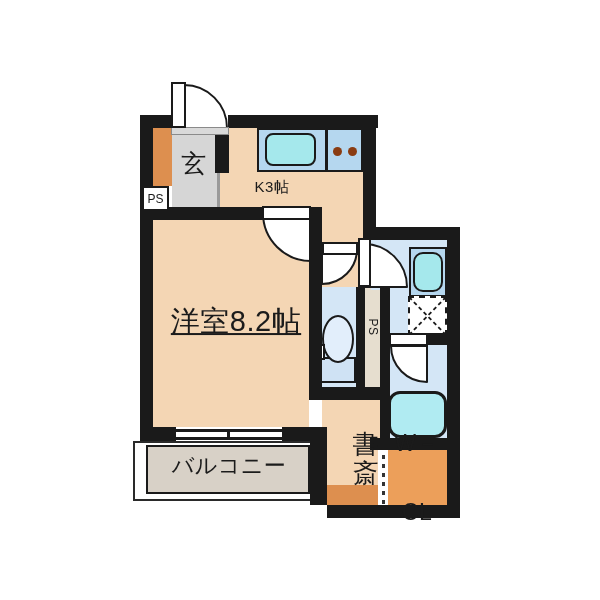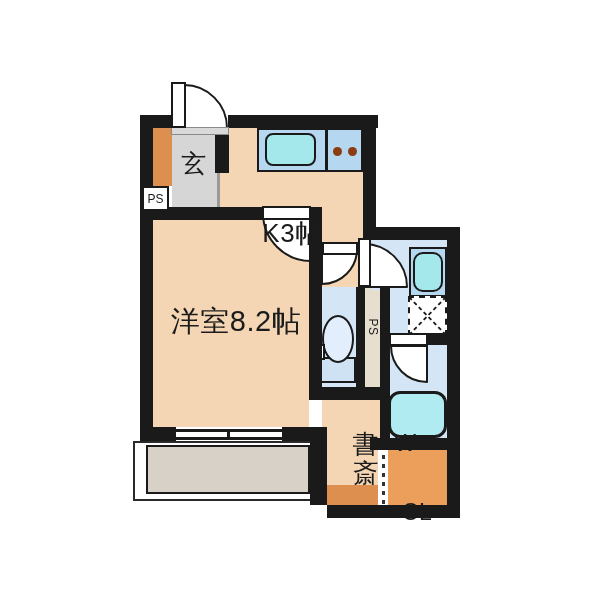--- a/index.html
+++ b/index.html
@@ -108,22 +108,23 @@
   </div>
 
   <div class="abs" style="left:176px;top:429px;width:106px;height:11px;background:#fff;border-top:3px solid var(--wall,#1a1a1a);border-bottom:3px solid var(--wall,#1a1a1a);"></div>
   <div class="abs wall" style="left:227px;top:429px;width:3px;height:11px;"></div>
 
   <div class="abs" style="left:142px;top:186px;width:27px;height:25px;background:#fff;border:2.5px solid var(--wall,#1a1a1a);display:flex;align-items:center;justify-content:center;">
     <span style="font-size:12px;font-weight:500;">PS</span>
   </div>
 
   <div class="label" style="left:194px;top:164px;font-size:25px;">玄</div>
-  <div class="label" style="left:292px;top:187px;font-size:26px;margin-top:46px;">K3帖</div>
-  <div class="label" style="left:236px;top:322px;font-size:29px;">洋室8.2帖</div>
+  <div class="label" style="left:272px;top:187px;font-size:15px;">K3帖</div>
+  <div class="label" style="left:236px;top:322px;font-size:29px;text-decoration:underline;">洋室8.2帖</div>
+  <div class="label" style="left:229px;top:466px;font-size:22px;">バルコニー</div>
   <div class="label vtext" style="left:364px;top:459px;font-size:26px;width:23px;white-space:normal;">書斎</div>
   <div class="label" style="left:417px;top:478px;font-size:23px;text-align:center;line-height:1.05;">
     <span style="display:block;">W－</span>
     <span style="display:block;margin-top:45px;">CL</span>
   </div>
   <div class="label" style="left:372px;top:327px;font-size:12px;transform:translate(-50%,-50%) rotate(90deg);">PS</div>
 
 </div>
 
 </body></html>

